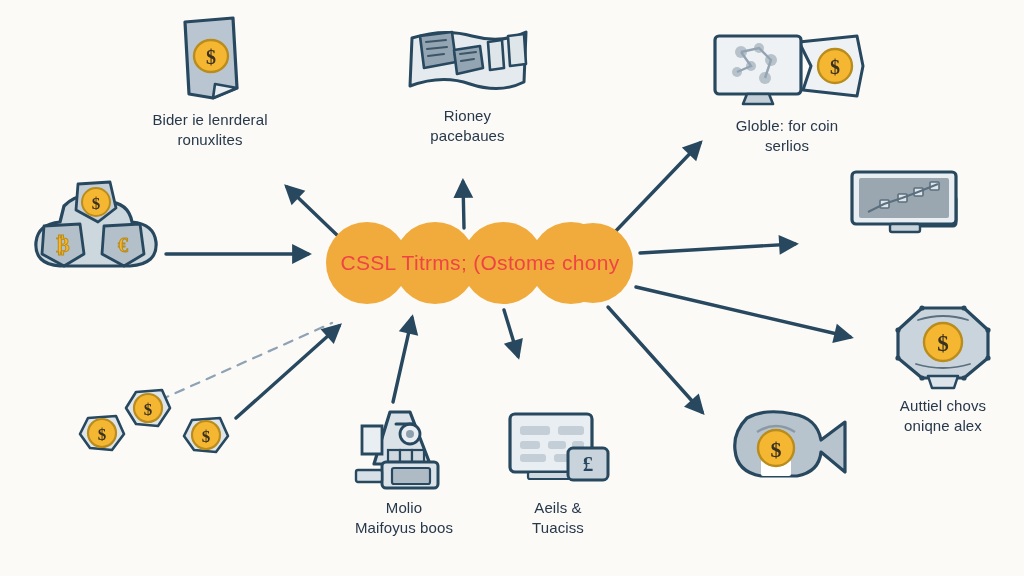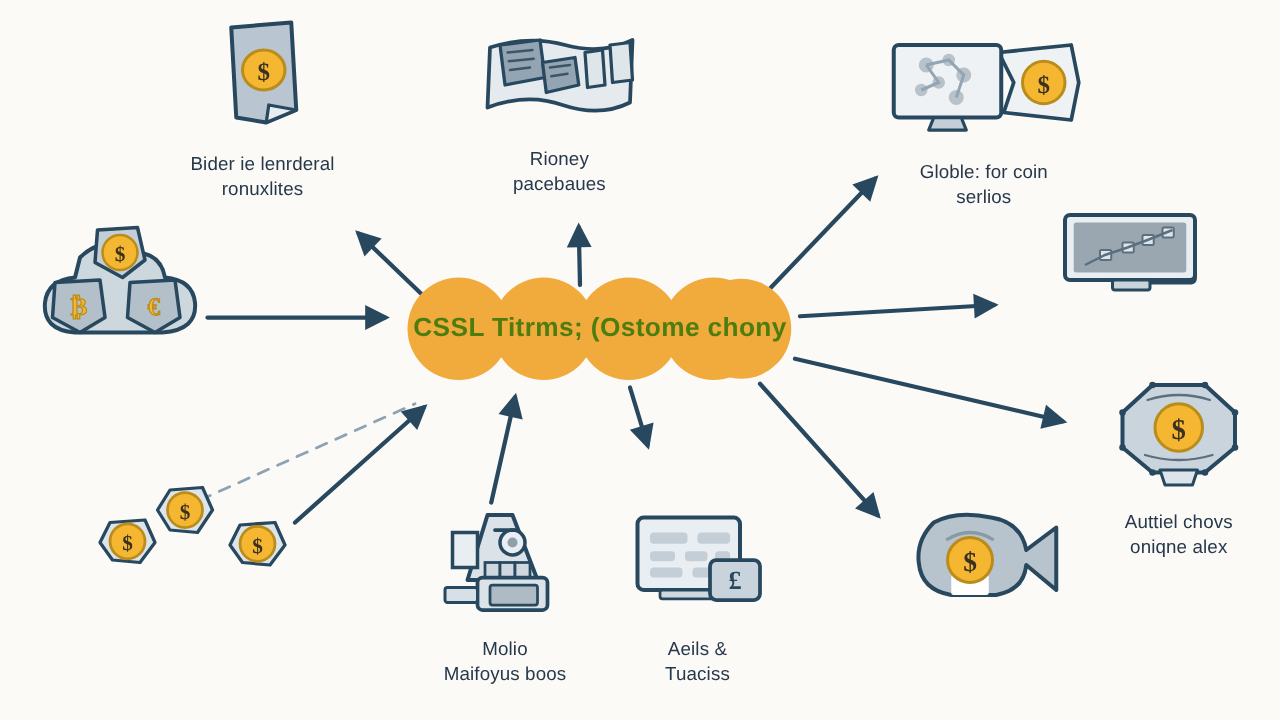--- a/index.html
+++ b/index.html
@@ -21,42 +21,42 @@
     flex-direction:column;
     align-items:center;
     text-align:center;
     z-index:3;
   }
   .node .icon{
     display:block;
     line-height:0;
   }
   .node .label{
-    margin-top:20px;
+    margin-top:8px;
     color:#27384a;
     font-size:15px;
     line-height:1.35;
     letter-spacing:.1px;
     white-space:pre-line;
     text-shadow:0 0 1px rgba(251,250,247,.9);
   }
   
   #hub{
     position:absolute;
     z-index:4;
     display:flex;
     align-items:center;
     justify-content:center;
   }
   #hub .hub-text{
     position:relative;
     z-index:2;
-    color:#4d7c0f;
+    color:#ef4444;
     font-size:21px;
-    font-weight:bold;
+    font-weight:normal;
     letter-spacing:.3px;
     white-space:nowrap;
   }
   svg{overflow:visible;}
 </style>
 </head>
 <body>
 
 <svg id="canvas" viewBox="0 0 1024 576" xmlns="http://www.w3.org/2000/svg">
   <defs>
@@ -110,21 +110,21 @@
       <path d="M18 8 L66 4 L70 74 L46 84 L22 80 Z" fill="#b9c6d1" stroke="#27485e" stroke-width="3.2" stroke-linejoin="round"></path>
       <path d="M46 84 L48 70 L70 74 Z" fill="#e8edf1" stroke="#27485e" stroke-width="2.6" stroke-linejoin="round"></path>
       <ellipse cx="44" cy="42" rx="17" ry="16" fill="#f5b731" stroke="#b98c1c" stroke-width="2.4"></ellipse>
       <text x="44" y="50" font-size="20" font-weight="bold" text-anchor="middle" fill="#3a3120" font-family="Liberation Serif, serif">$</text>
     </svg>
   </span>
   <span class="label">Bider ie lenrderal
 ronuxlites</span>
 </div>
 
-<div class="node" style="left:340px;top:22px;width:215px;">
+<div class="node" style="left:360px;top:22px;width:215px;">
   <span class="icon">
     <svg width="128" height="76" viewBox="0 0 128 76">
       <path d="M8 16 Q40 6 68 14 Q98 22 122 10 L120 60 Q96 72 66 62 Q38 52 6 64 Z" fill="#e4eaee" stroke="#27485e" stroke-width="3" stroke-linejoin="round"></path>
       <g stroke="#27485e" stroke-width="2.6" stroke-linejoin="round">
         <path d="M16 14 L48 10 L52 40 L20 46 Z" fill="#93a4b3"></path>
         <path d="M50 28 L76 24 L79 46 L53 52 Z" fill="#93a4b3"></path>
         <path d="M84 20 L98 18 L100 46 L86 48 Z" fill="#dfe6ea"></path>
         <path d="M104 14 L120 12 L122 42 L106 44 Z" fill="#dfe6ea"></path>
       </g>
       <g stroke="#3c5567" stroke-width="2" stroke-linecap="round">

